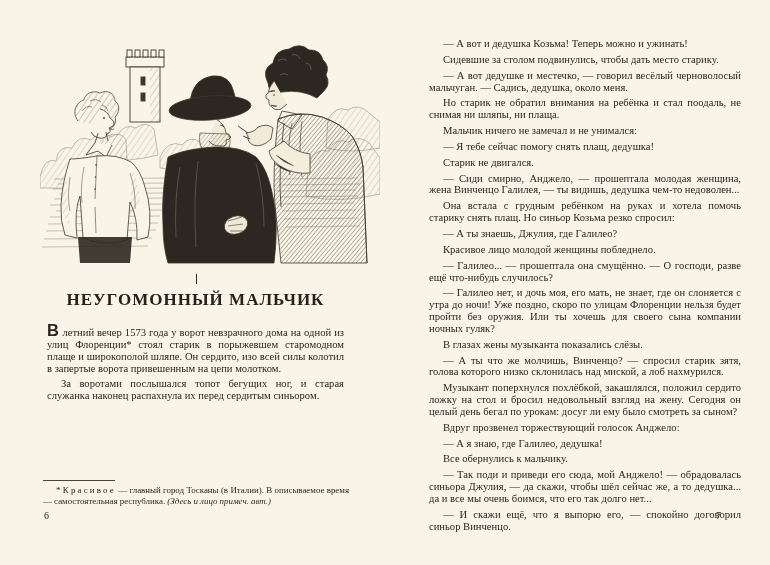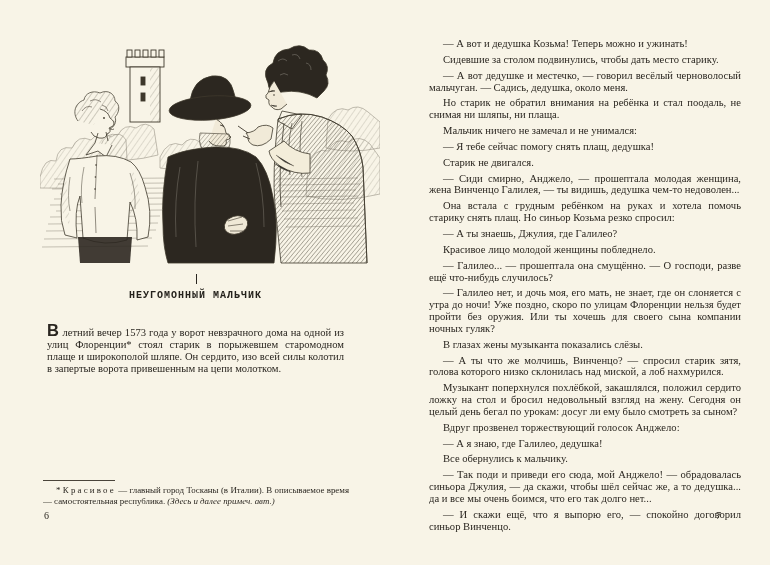--- a/index.html
+++ b/index.html
@@ -11,22 +11,22 @@
   .bodytext p{margin:4px;text-indent:14px;}
   .left-col{left:43px;top:321px;width:305px;}
   .right-col{left:425px;top:34px;width:320px;}
   p.opening{text-indent:0;}
   .dropcap{
     font-family:"Liberation Sans",sans-serif;font-weight:bold;
     font-size:16.5px;line-height:10px;letter-spacing:.5px;margin-right:3px;
   }
   .chapter-title{
     position:absolute;left:43px;top:290px;width:305px;text-align:center;
-    font-family:Liberation Mono, monospace;font-weight:bold;
-    font-size:10px;letter-spacing:1px;color:#25221c;
+    font-family:Liberation Serif, serif;font-weight:bold;
+    font-size:17px;letter-spacing:1px;color:#25221c;
   }
   .section-tick{position:absolute;left:196px;top:274px;width:1.2px;height:10px;background:#2a2620;}
   .footnote-rule{position:absolute;left:43px;top:480px;width:72px;border-top:1px solid #4a443a;}
   .footnote{
     position:absolute;left:43px;top:485px;width:306px;
     font-size:8.9px;line-height:10.9px;text-align:justify;text-indent:13px;
   }
   .footnote .term{letter-spacing:2.2px;}
   .footnote .attribution{font-style:italic;}
   .pagenum{position:absolute;font-size:10px;color:#2a2620;}
@@ -141,25 +141,25 @@
       <path d="M208,106 l-10,-7 M210,112 l-7,-3" stroke-width="0.9"></path>
     </g>
   </svg>
 
   <div class="section-tick"></div>
 
   <div class="chapter-title">НЕУГОМОННЫЙ МАЛЬЧИК</div>
 
   <div class="bodytext left-col">
     <p class="opening"><span class="dropcap">В</span><span>летний вечер 1573 года у ворот невзрачного дома на одной из улиц Флоренции* стоял старик в порыжевшем старомодном плаще и широкополой шляпе. Он сердито, изо всей силы колотил в запертые ворота привешенным на цепи молотком.</span></p>
-    <span></span>
+    <span><p>За воротами послышался топот бегущих ног, и старая служанка наконец распахнула их перед сердитым синьором.</p></span>
   </div>
 
   <div class="footnote-rule"></div>
-  <div class="footnote"><span>*</span> <span class="term">Красивое</span><span> — главный город Тосканы (в Италии). В описываемое время — самостоятельная республика. </span><span class="attribution">(Здесь и далее примеч. авт.)</span></div>
+  <div class="footnote"><span>*</span> <span class="term">Красивое</span><span> — главный город Тосканы (в Италии). В описываемое время — самостоятельная республика. </span><span class="attribution">(Здесь и лицо примеч. авт.)</span></div>
 
   <div class="pagenum pagenum-left">6</div>
 
   <div class="bodytext right-col">
     <span><p>— А вот и дедушка Козьма! Теперь можно и ужинать!</p><p>Сидевшие за столом подвинулись, чтобы дать место старику.</p><p>— А вот дедушке и местечко, — говорил весёлый черноволосый мальчуган. — Садись, дедушка, около меня.</p><p>Но старик не обратил внимания на ребёнка и стал поодаль, не снимая ни шляпы, ни плаща.</p><p>Мальчик ничего не замечал и не унимался:</p><p>— Я тебе сейчас помогу снять плащ, дедушка!</p><p>Старик не двигался.</p><p>— Сиди смирно, Анджело, — прошептала молодая женщина, жена Винченцо Галилея, — ты видишь, дедушка чем-то недоволен...</p><p>Она встала с грудным ребёнком на руках и хотела помочь старику снять плащ. Но синьор Козьма резко спросил:</p><p>— А ты знаешь, Джулия, где Галилео?</p><p>Красивое лицо молодой женщины побледнело.</p><p>— Галилео... — прошептала она смущённо. — О господи, разве ещё что-нибудь случилось?</p><p>— Галилео нет, и дочь моя, его мать, не знает, где он слоняется с утра до ночи! Уже поздно, скоро по улицам Флоренции нельзя будет пройти без оружия. Или ты хочешь для своего сына компании ночных гуляк?</p><p>В глазах жены музыканта показались слёзы.</p><p>— А ты что же молчишь, Винченцо? — спросил старик зятя, голова которого низко склонилась над миской, а лоб нахмурился.</p><p>Музыкант поперхнулся похлёбкой, закашлялся, положил сердито ложку на стол и бросил недовольный взгляд на жену. Сегодня он целый день бегал по урокам: досуг ли ему было смотреть за сыном?</p><p>Вдруг прозвенел торжествующий голосок Анджело:</p><p>— А я знаю, где Галилео, дедушка!</p><p>Все обернулись к мальчику.</p><p>— Так поди и приведи его сюда, мой Анджело! — обрадовалась синьора Джулия, — да скажи, чтобы шёл сейчас же, а то дедушка... да и все мы очень боимся, что его так долго нет...</p><p>— И скажи ещё, что я выпорю его, — спокойно договорил синьор Винченцо.</p></span>
   </div>
 
   <div class="pagenum pagenum-right">7</div>
 
 </div>

